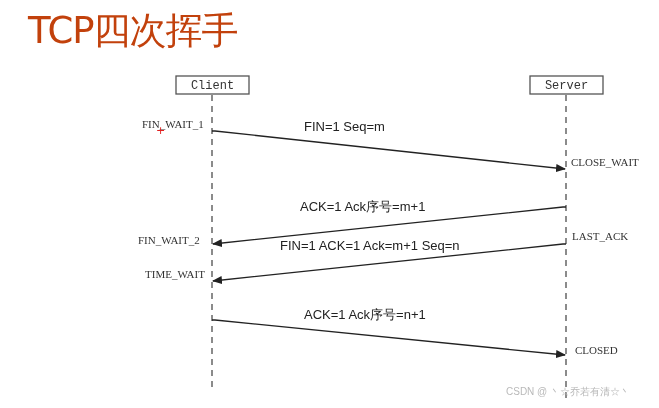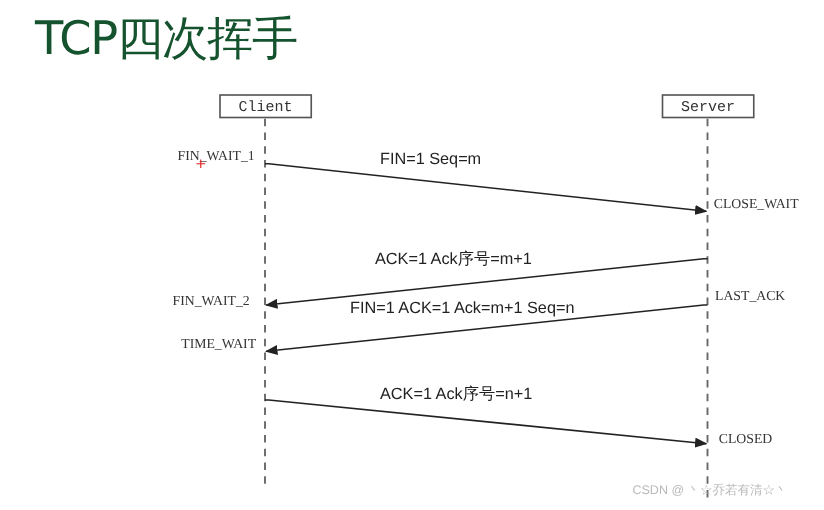--- a/index.html
+++ b/index.html
@@ -1,17 +1,17 @@
 <!DOCTYPE html>
 <html><head>
 <meta charset="utf-8">
 <style>
   html, body { margin: 0; padding: 0; background: #ffffff; }
   body { width: 659px; height: 408px; position: relative; overflow: hidden; font-family: "Liberation Sans", sans-serif; }
-  .title { position: absolute; left: 28px; top: 6px; font-size: 37px; color: #14532d; font-family: "DejaVu Sans", sans-serif; letter-spacing: -1px; }
+  .title { position: absolute; left: 28px; top: 6px; font-size: 37px; color: #c2410c; font-family: "DejaVu Sans", sans-serif; letter-spacing: -1px; }
   svg { position: absolute; left: 0; top: 0; }
   .box-label { font-family: "Liberation Mono", monospace; font-size: 12px; fill: #333; }
   .state { font-family: "Liberation Serif", serif; font-size: 11px; fill: #333; }
   .msg { font-family: "Liberation Sans", sans-serif; font-size: 13px; fill: #222; }
   .watermark { position: absolute; left: 506px; top: 385px; font-size: 10px; color: #b9b9b9; font-family: Liberation Sans, sans-serif; }
 </style>
 </head>
 <body>
 
 <div class="title">TCP四次挥手</div>

